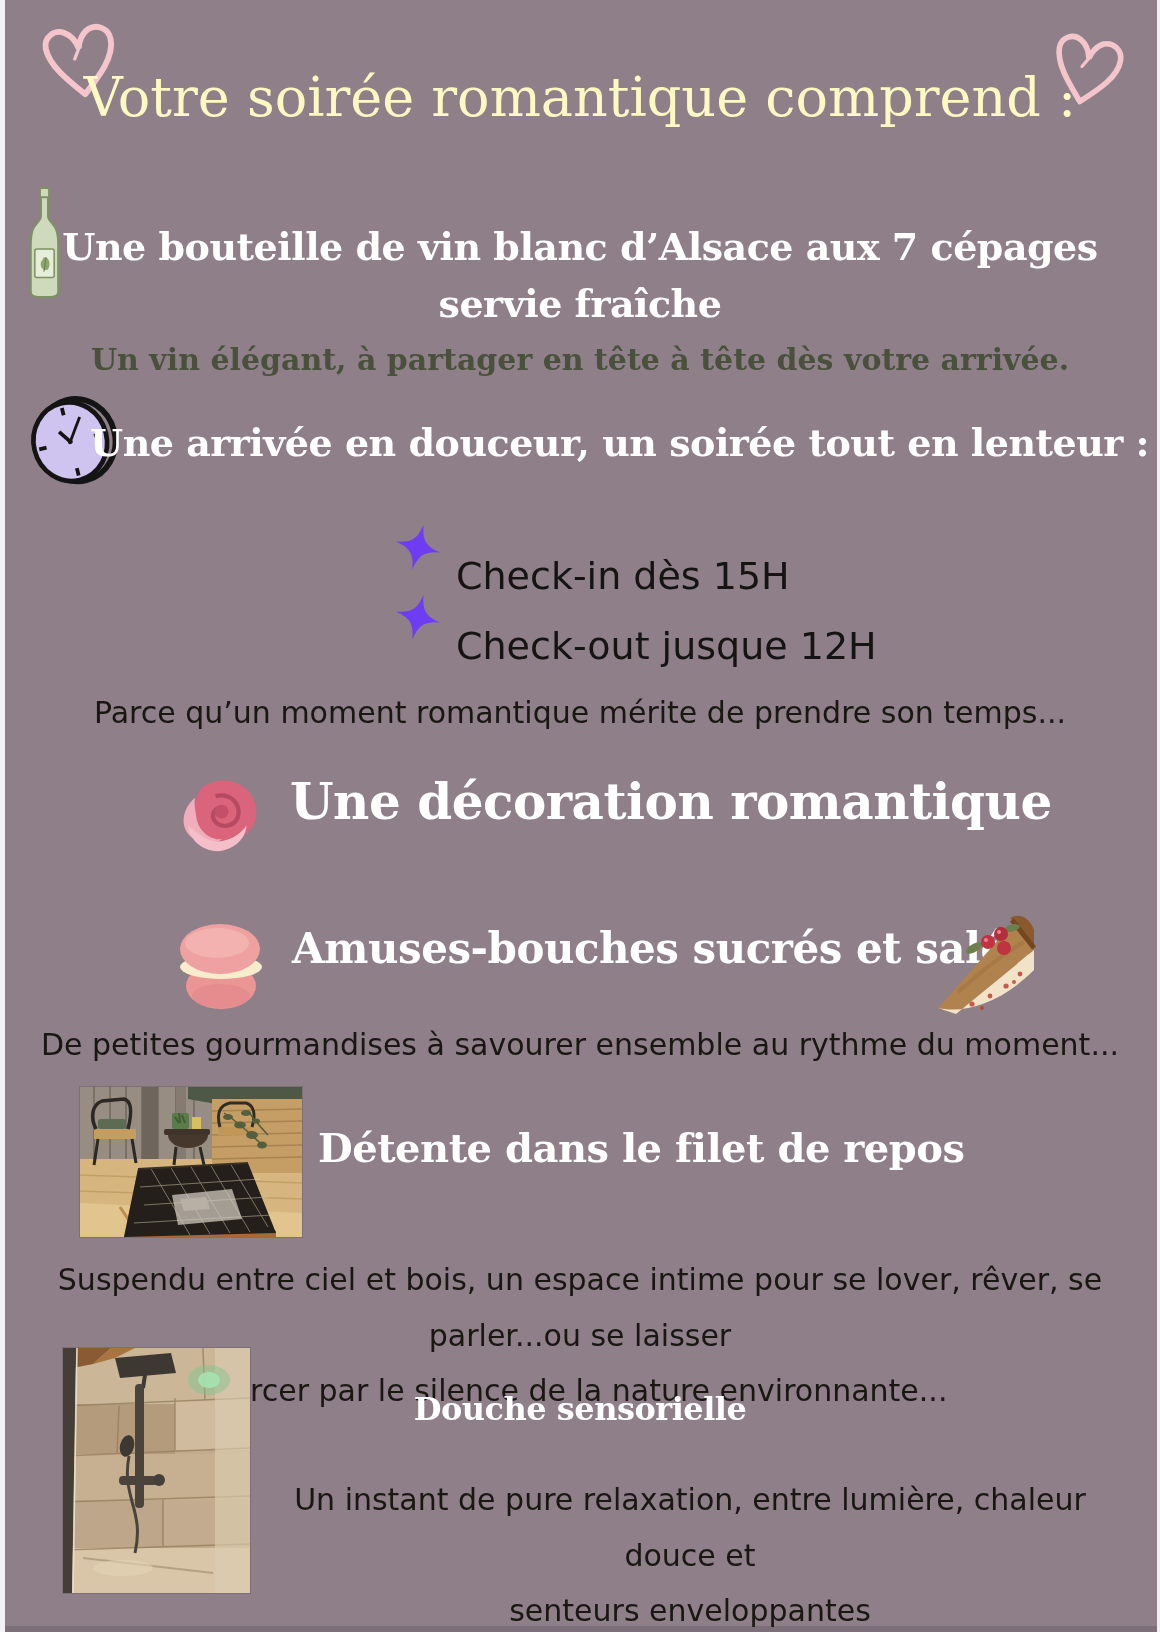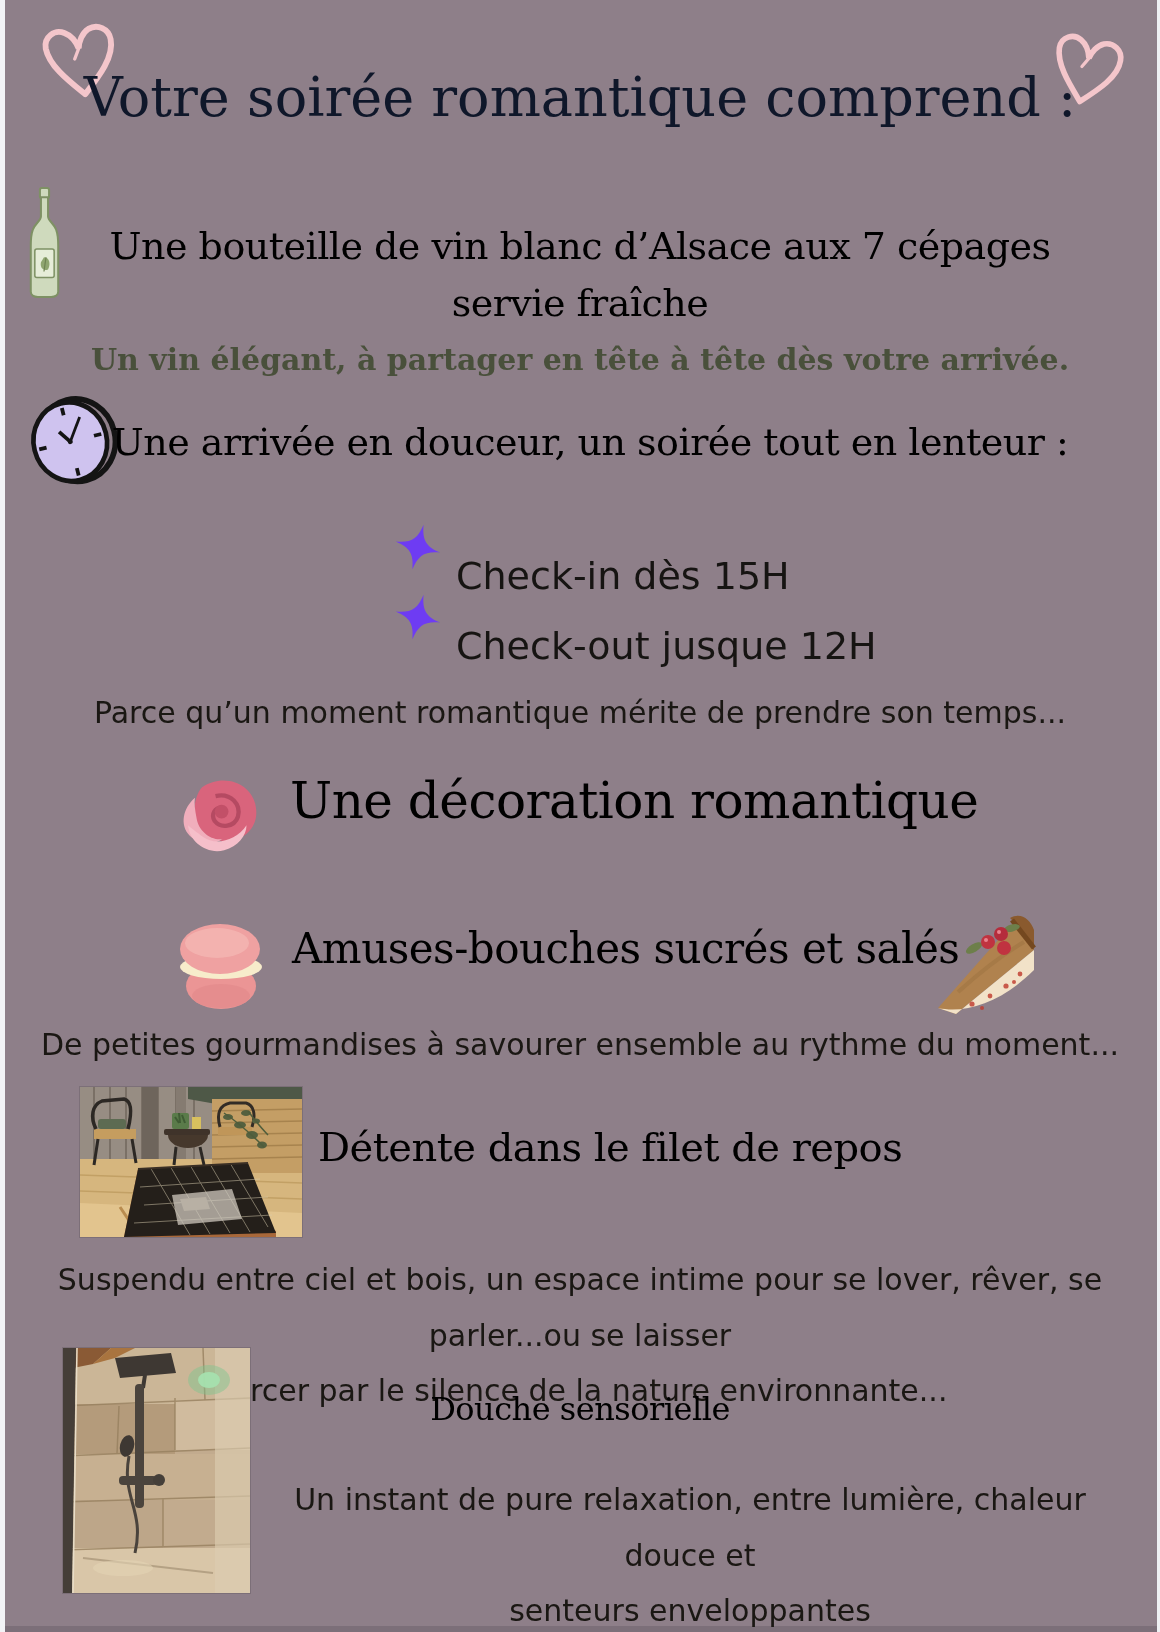--- a/index.html
+++ b/index.html
@@ -10,25 +10,25 @@
   }
   .edge-left  { position:absolute; left:0; top:0; bottom:0; width:5px; background:#f2f3f6; }
   .edge-right { position:absolute; right:0; top:0; bottom:0; width:3px; background:#eef0f3; }
   .edge-bottom{ position:absolute; left:5px; right:3px; bottom:0; height:6px; background:#7c6f79; }
 
   .abs { position:absolute; }
 
   .page-title {
     left:0; right:0; top:66px; text-align:center;
     font-family:"DejaVu Serif", serif; font-size:54px; font-weight:500;
-    color:#0f172a; letter-spacing:0px;
+    color:#fef9c3; letter-spacing:0px;
   }
 
   .h-green {
-    font-family:"DejaVu Serif", serif; font-weight:400; color:#000000;
+    font-family:"DejaVu Serif", serif; font-weight:700; color:#ffffff;
     letter-spacing:-0.5px; white-space:nowrap;
   }
   .h-wine   { left:60px; width:1040px; top:218px; font-size:38px; line-height:1.5; text-align:center; white-space:pre-line; }
   .h-sub    { left:0; width:1160px; top:342px; font-size:30px; text-align:center; font-family:"DejaVu Serif", serif; font-weight:700; color:#49503b; }
   .h-arrive { left:90px; width:1000px; top:420px; font-size:38px; text-align:center; }
   .h-deco   { left:290px; top:772px; font-size:50px; }
   .h-snack  { left:292px; top:924px; font-size:42px; }
   .h-net    { left:318px; top:1124px; font-size:40px; }
   .h-shower { left:0; width:1160px; top:1390px; font-size:32px; text-align:center; }
 

